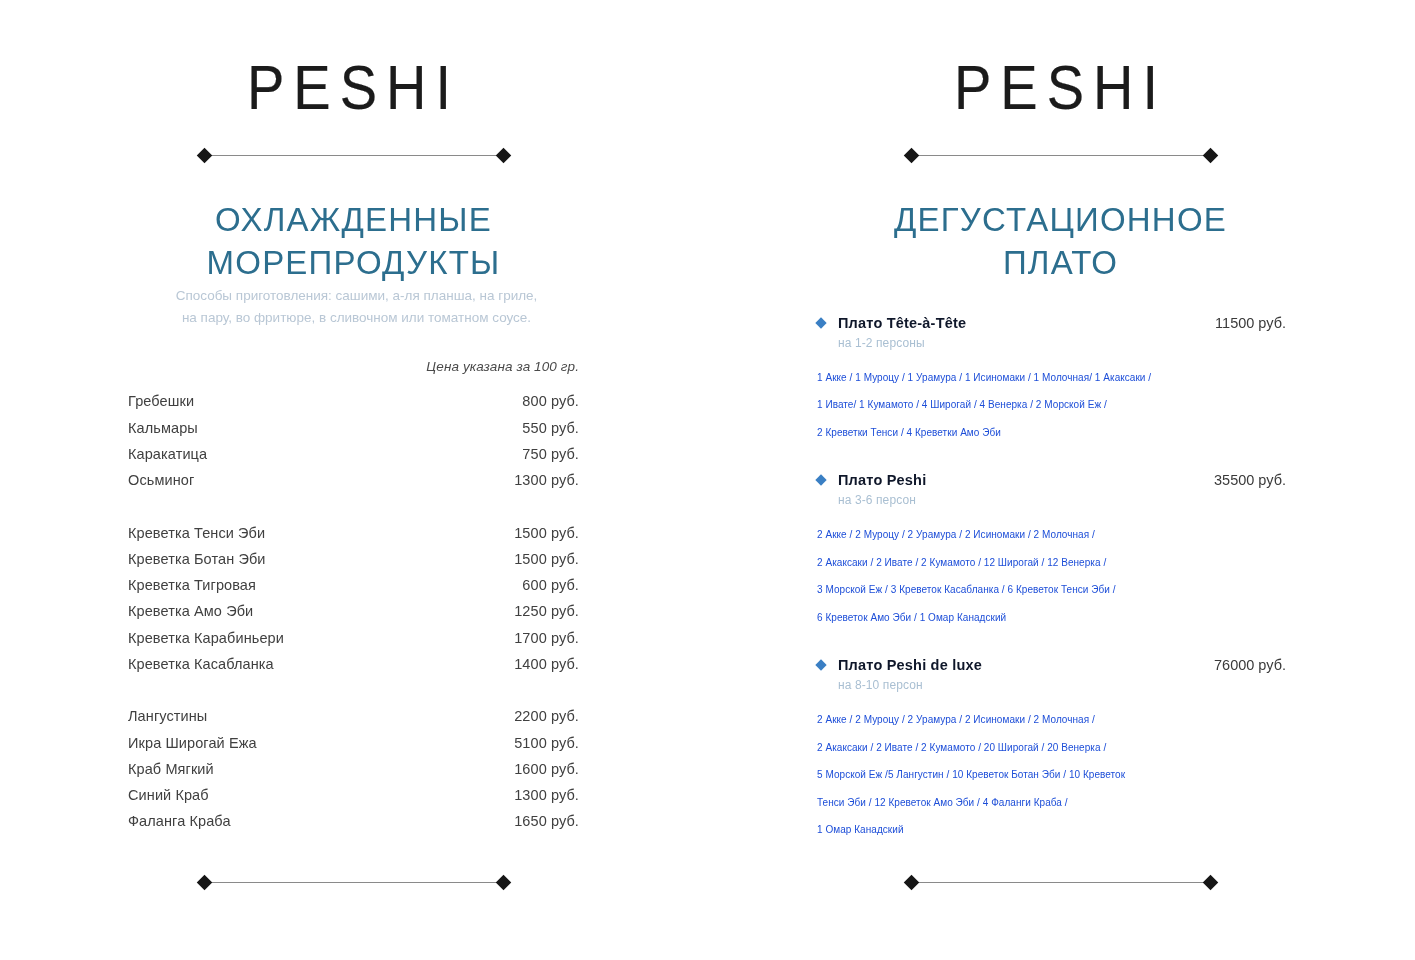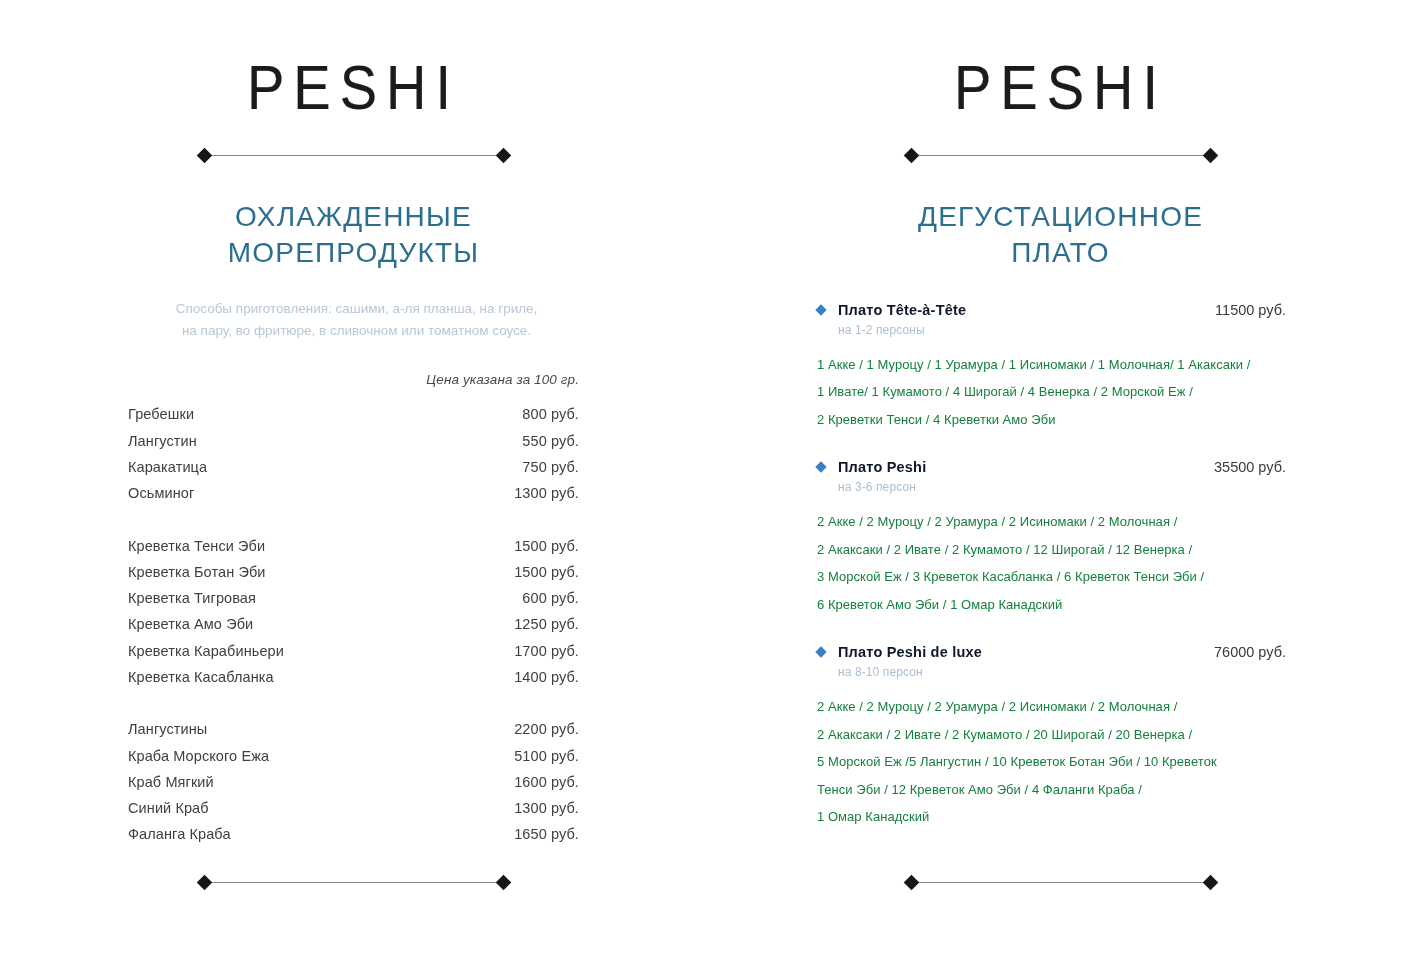--- a/index.html
+++ b/index.html
@@ -69,32 +69,31 @@
   }
   .rule-top-left   { width: 310px; margin-top: 38px; }
   .rule-top-right  { width: 310px; margin-top: 38px; }
   .rule-bottom     { width: 310px; }
 
   
   .section-title {
     text-align: center;
     color: #2c6e8e;
     font-weight: 300;
-    font-size: 28px;
+    font-size: 33px;
     letter-spacing: 1.2px;
     line-height: 1.3;
     margin-top: 38px;
   }
 
   .section-note {
     text-align: center;
     color: #b9c7d5;
     font-size: 13.5px;
     line-height: 1.65;
-    margin-top: 26px;
     font-weight: 400;
     padding-left: 6px;
   }
 
   
   .list-wrap {
     margin-top: 30px;
     padding: 0 128px 0 128px;
   }
   .per-note {
@@ -160,23 +159,23 @@
     color: #a9bfd2;
     font-size: 12px;
     margin-left: 21px;
     margin-top: 5px;
     letter-spacing: 0.1px;
   }
   .plateau-lines {
     margin-top: 14px;
   }
   .plateau-lines div {
-    font-size: 13px;
+    font-size: 10px;
     line-height: 27.5px;
-    color: #15803d;
+    color: #1d4ed8;
     letter-spacing: 0.05px;
   }
 
   .rule-bottom-holder {
     position: absolute;
     left: 0;
     right: 0;
     bottom: 72px;
     display: flex;
     justify-content: center;
@@ -209,21 +208,21 @@
 
     <div class="list-wrap">
       <div class="per-note">Цена указана за 100 гр.</div>
       <div id="left-groups">
           <div>
             <div class="price-row">
               <span class="nm">Гребешки</span>
               <span class="pv">800 руб.</span>
             </div>
             <div class="price-row">
-              <span class="nm">Лангустин</span>
+              <span class="nm">Кальмары</span>
               <span class="pv">550 руб.</span>
             </div>
             <div class="price-row">
               <span class="nm">Каракатица</span>
               <span class="pv">750 руб.</span>
             </div>
             <div class="price-row">
               <span class="nm">Осьминог</span>
               <span class="pv">1300 руб.</span>
             </div>
@@ -255,21 +254,21 @@
               <span class="pv">1400 руб.</span>
             </div>
           </div>
           <div class="group-gap"></div>
           <div>
             <div class="price-row">
               <span class="nm">Лангустины</span>
               <span class="pv">2200 руб.</span>
             </div>
             <div class="price-row">
-              <span class="nm">Краба Морского Ежа</span>
+              <span class="nm">Икра Широгай Ежа</span>
               <span class="pv">5100 руб.</span>
             </div>
             <div class="price-row">
               <span class="nm">Краб Мягкий</span>
               <span class="pv">1600 руб.</span>
             </div>
             <div class="price-row">
               <span class="nm">Синий Краб</span>
               <span class="pv">1300 руб.</span>
             </div>

